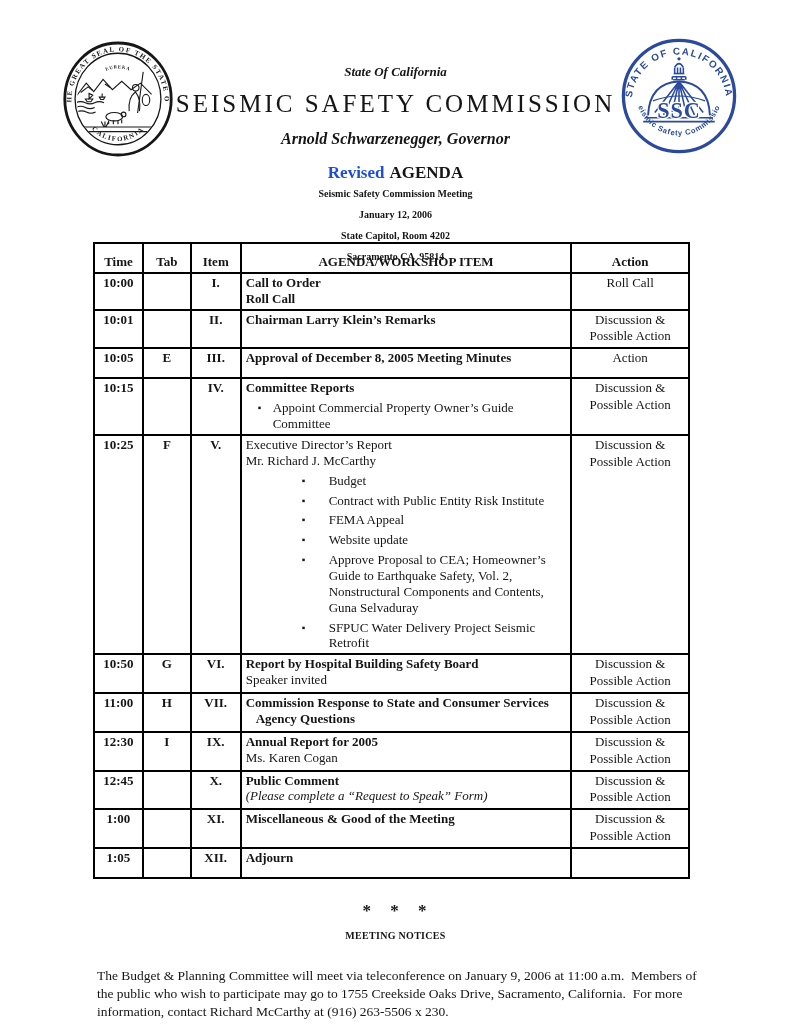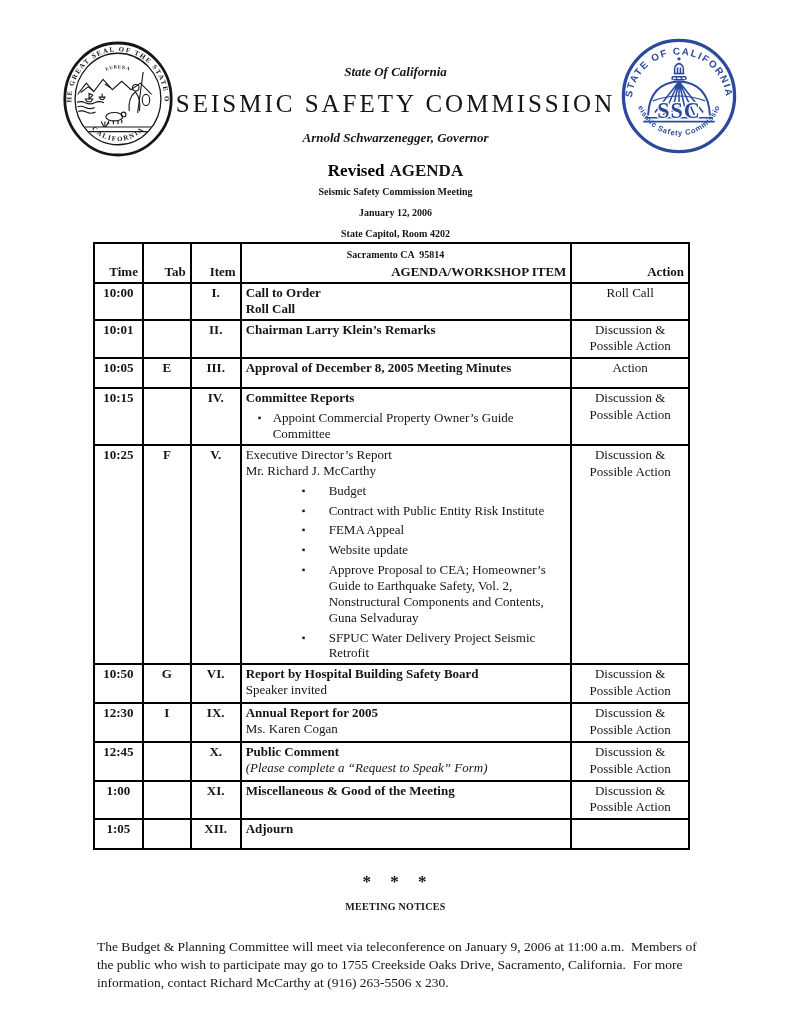--- a/index.html
+++ b/index.html
@@ -10,32 +10,32 @@
     font-family:"Liberation Serif","DejaVu Serif",serif;
     overflow:hidden;
   }
   
   .header { position:relative; height:242px; }
   .seal-left  { position:absolute; left:62px;  top:40px; width:112px; height:118px; }
   .seal-right { position:absolute; left:621px; top:38px; width:116px; height:116px; }
   .header-center { padding-top:64px; text-align:center; }
   .state-line    { font-size:13px; font-weight:bold; font-style:italic; }
   .main-title    { font-size:25px; font-weight:normal; letter-spacing:3px; margin:10px 0 12px; }
-  .governor-line { font-size:13px; font-weight:bold; font-style:italic; }
+  .governor-line { font-size:16px; font-weight:bold; font-style:italic; }
   .agenda-title  { margin-top:15px; font-size:17px; font-weight:bold; }
-  .revised       { color:#000000; margin-right:5px; }
+  .revised       { color:#1d4ed8; margin-right:5px; }
   .meeting-line  { font-size:10px; font-weight:bold; line-height:21px; white-space:pre-wrap; }
 
   
   table.agenda {
     margin-left:93px; width:597px; border-collapse:collapse;
     font-size:13px; line-height:1.22;
   }
   table.agenda th, table.agenda td { border:2px solid #000; vertical-align:top; padding:1px 4px 2px; }
-  table.agenda th { font-weight:bold; text-align:right; height:22px; padding-top:20px; }
+  table.agenda th { font-weight:bold; text-align:center; height:22px; padding-top:10px; }
   th.h-agenda { text-align:left; padding-left:8px;margin-top:24px; }
   tbody tr { height:30px; }
   td.c-time { text-align:center; font-weight:bold; }
   td.c-tab  { text-align:center; font-weight:bold; }
   td.c-item { text-align:center; font-weight:bold; }
   td.c-agenda { padding-left:8px; }
   td.c-action { text-align:center; vertical-align:middle; line-height:1.3; padding:2px 6px; }
   .agenda-line { }
   .bold   { font-weight:bold; }
   .italic { font-style:italic; }
@@ -237,20 +237,30 @@
           <td class="c-time">10:50</td>
           <td class="c-tab">G</td>
           <td class="c-item">VI.</td>
           <td class="c-agenda">
             <div class="agenda-line bold">Report by Hospital Building Safety Board</div>
             <div class="agenda-line">Speaker invited</div>
           </td>
           <td class="c-action">Discussion &amp; Possible Action</td>
         </tr>
         <tr>
+          <td class="c-time">11:00</td>
+          <td class="c-tab">H</td>
+          <td class="c-item">VII.</td>
+          <td class="c-agenda">
+            <div class="agenda-line bold">Commission Response to State and Consumer Services</div>
+            <div class="agenda-line bold indent1">Agency Questions</div>
+          </td>
+          <td class="c-action">Discussion &amp; Possible Action</td>
+        </tr>
+        <tr>
           <td class="c-time">12:30</td>
           <td class="c-tab">I</td>
           <td class="c-item">IX.</td>
           <td class="c-agenda">
             <div class="agenda-line bold">Annual Report for 2005</div>
             <div class="agenda-line">Ms. Karen Cogan</div>
           </td>
           <td class="c-action">Discussion &amp; Possible Action</td>
         </tr>
         <tr>

